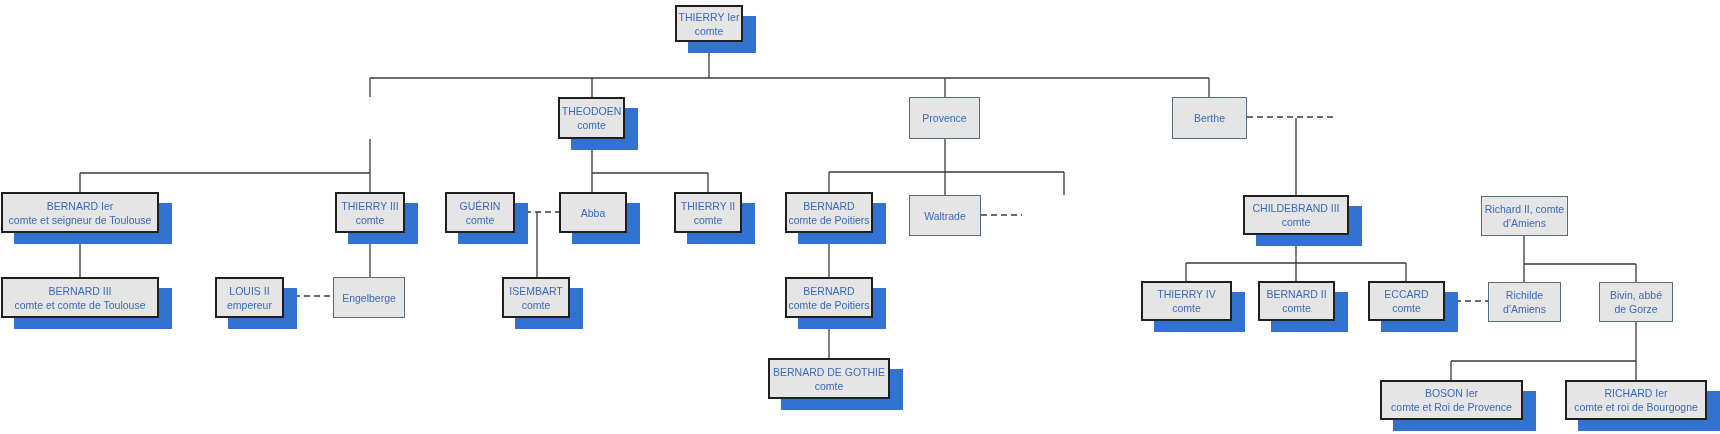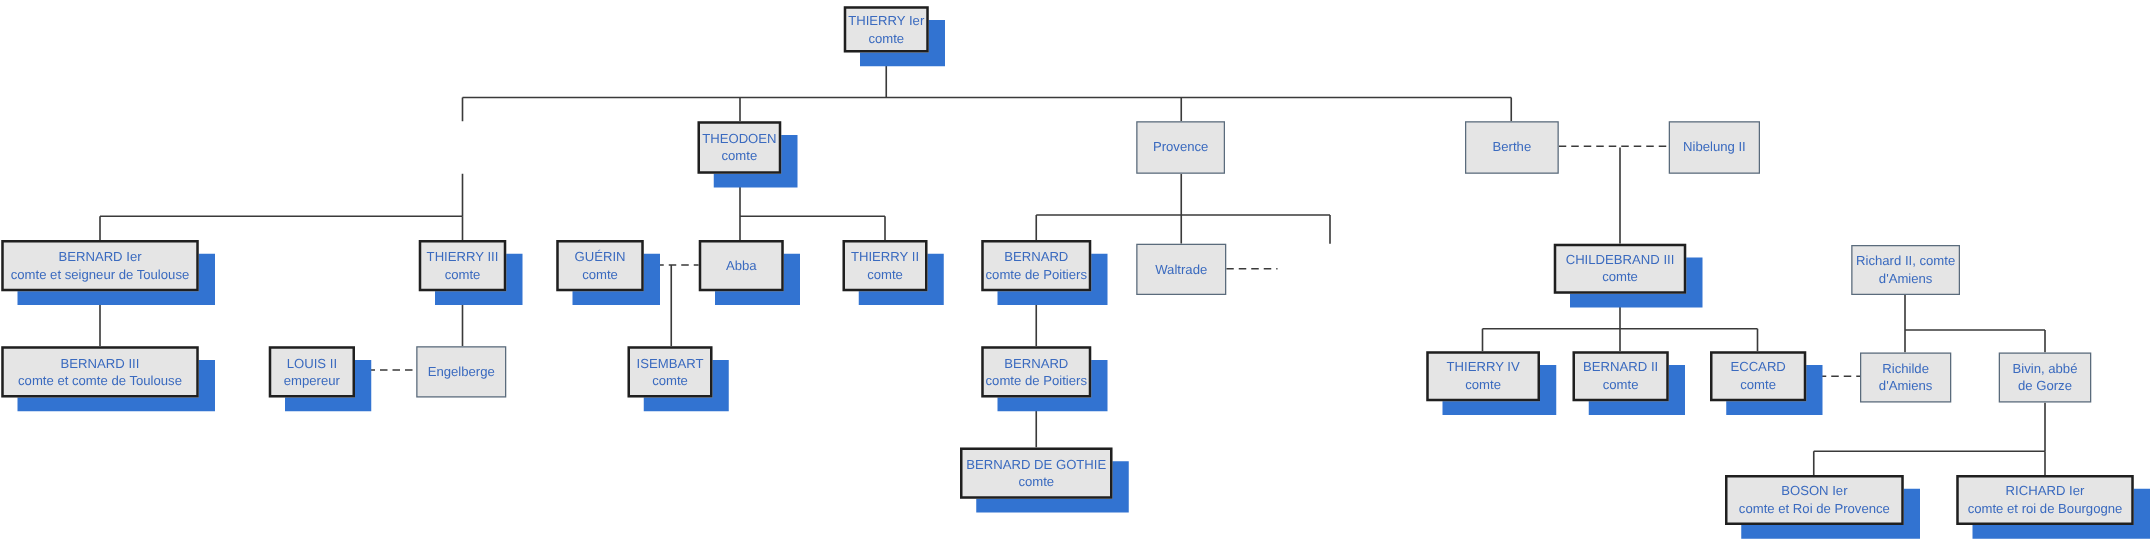--- a/index.html
+++ b/index.html
@@ -74,23 +74,20 @@
     </div>
     <div class="tree-node shadowed" style="left: 558px; top: 97px; width: 67px; height: 42px;">
       <span>THEODOEN</span>
       <span>comte</span>
     </div>
     <div class="tree-node plain" style="left: 909px; top: 97px; width: 71px; height: 42px;">
       <span>Provence</span>
     </div>
     <div class="tree-node plain" style="left: 1172px; top: 97px; width: 75px; height: 42px;">
       <span>Berthe</span>
-    </div>
-    <div class="tree-node plain" style="left: 1335px; top: 97px; width: 73px; height: 42px;">
-      <span>Nibelung II</span>
     </div>
     <div class="tree-node shadowed" style="left: 1px; top: 192px; width: 158px; height: 41px;">
       <span>BERNARD Ier</span>
       <span>comte et seigneur de Toulouse</span>
     </div>
     <div class="tree-node shadowed" style="left: 335px; top: 192px; width: 70px; height: 41px;">
       <span>THIERRY III</span>
       <span>comte</span>
     </div>
     <div class="tree-node shadowed" style="left: 445px; top: 192px; width: 70px; height: 41px;">

